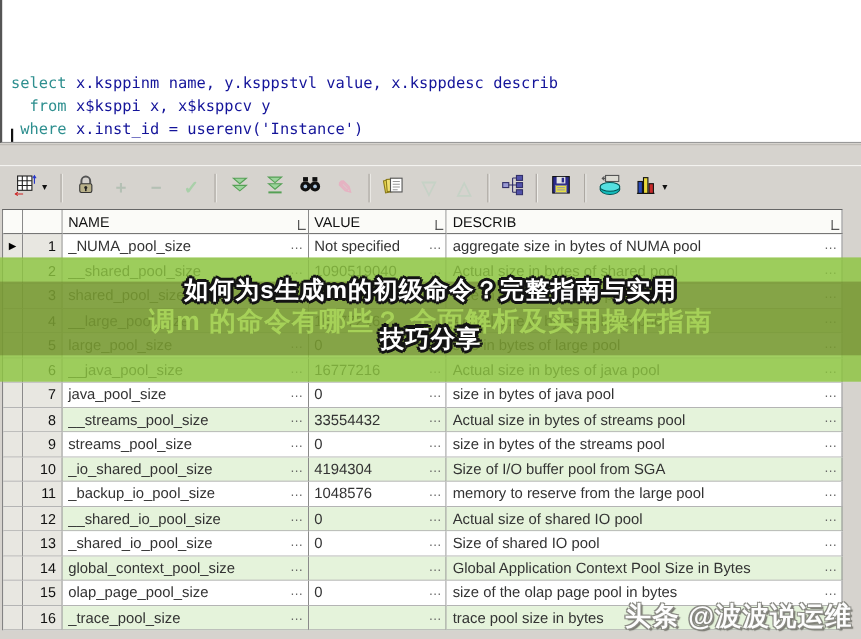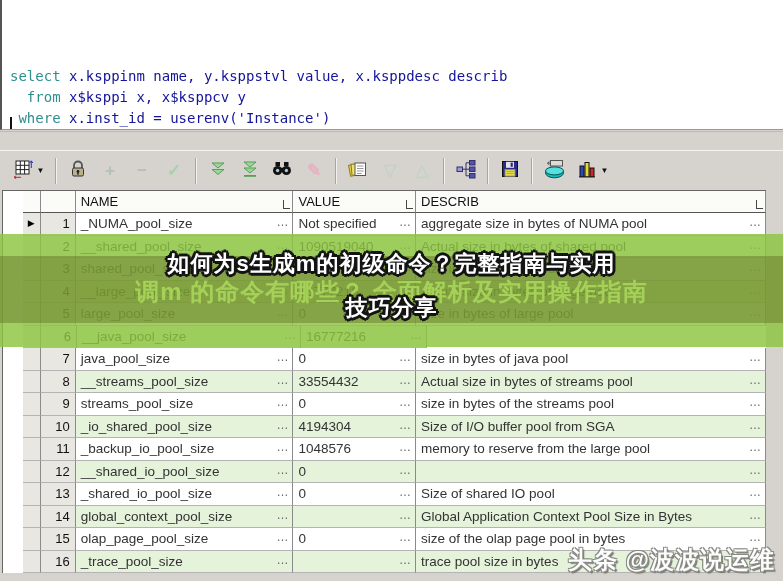--- a/index.html
+++ b/index.html
@@ -24,21 +24,21 @@
   .tb-btn { width:30px; height:30px; display:flex; align-items:center; justify-content:center;
     border:1px solid transparent; border-radius:2px; margin:0 1px; cursor:pointer; }
   .tb-btn.wide { width:42px; }
   .tb-sep { width:2px; height:26px; margin:0 5px; border-left:1px solid #a8a49e; border-right:1px solid #f2f1ee; }
   .glyph-ic { font-size:17px; font-weight:bold; line-height:1; }
   .tb-caret { font-size:8px; color:#111; margin-left:3px; }
 
   
   .grid-outer { position:absolute; top:190px; left:0; width:783px; height:391px; background:#d6d3ce; }
   .grid { position:absolute; left:2px; top:0; width:764px; border-left:1px solid #666; border-top:1px solid #666; background:#fff; }
-  .grid-row { display:flex; height:22.5px;margin-left:20px; }
+  .grid-row { display:flex; height:22.5px; }
   .grid-row.hdr { height:22px; background:#fbfbf8; }
   .cell { border-right:1px solid #8a8a8a; border-bottom:1px solid #b4b4b4; overflow:hidden;
     display:flex; align-items:center; font-size:13.5px; color:#333; position:relative; }
   .hdr .cell { border-bottom:1px solid #555; color:#111; background:#fbfbf8; font-size:13px; }
   .col-marker { width:18px; background:#e8e7e1; justify-content:center; }
   .col-num { width:36px; background:#e8e7e1; justify-content:flex-end; padding-right:5px; color:#111; font-size:13px; }
   .col-name { width:224px; padding-left:5px; }
   .col-value { width:126px; padding-left:5px; }
   .col-describ { width:360px; padding-left:5px; }
   .row-even .col-name, .row-even .col-value, .row-even .col-describ { background:#e5f3db; }
@@ -287,20 +287,24 @@
           <div class="cell col-marker"></div>
           <div class="cell col-num">6</div>
           <div class="cell col-name">
             <span>__java_pool_size</span>
             <span class="cell-dots">…</span>
           </div>
           <div class="cell col-value">
             <span>16777216</span>
             <span class="cell-dots">…</span>
           </div>
+          <div class="cell col-describ">
+            <span>Actual size in bytes of java pool</span>
+            <span class="cell-dots">…</span>
+          </div>
         </div>
         <div class="grid-row row-odd">
           <div class="cell col-marker"></div>
           <div class="cell col-num">7</div>
           <div class="cell col-name">
             <span>java_pool_size</span>
             <span class="cell-dots">…</span>
           </div>
           <div class="cell col-value">
             <span>0</span>
@@ -380,20 +384,21 @@
           <div class="cell col-num">12</div>
           <div class="cell col-name">
             <span>__shared_io_pool_size</span>
             <span class="cell-dots">…</span>
           </div>
           <div class="cell col-value">
             <span>0</span>
             <span class="cell-dots">…</span>
           </div>
           <div class="cell col-describ">
+            <span>Actual size of shared IO pool</span>
             <span class="cell-dots">…</span>
           </div>
         </div>
         <div class="grid-row row-odd">
           <div class="cell col-marker"></div>
           <div class="cell col-num">13</div>
           <div class="cell col-name">
             <span>_shared_io_pool_size</span>
             <span class="cell-dots">…</span>
           </div>

